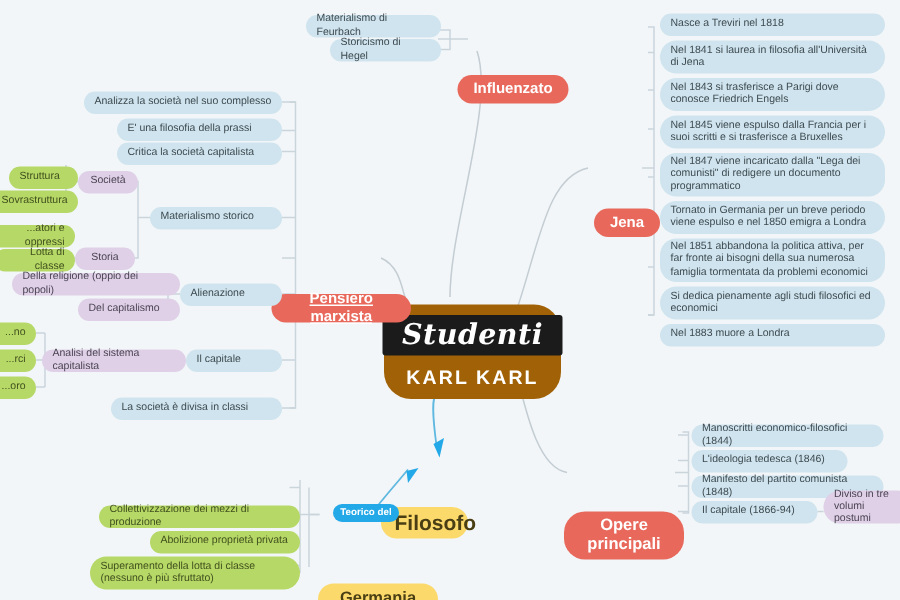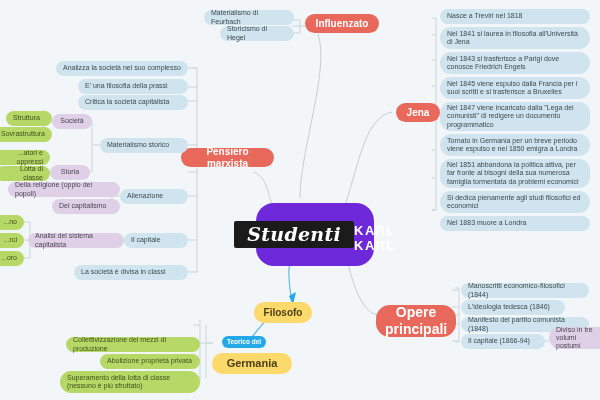--- a/index.html
+++ b/index.html
@@ -20,23 +20,23 @@
   }
   .node span{display:block;width:100%;}
 
   
   .n-blue   {background:#cfe4ee;color:#3e4a50;}
   .n-purple {background:#dfd0e8;color:#4a4452;}
   .n-green  {background:#b6d866;color:#41501e;}
   .n-red    {background:#e8695c;color:#ffffff;font-weight:bold;border-radius:14px;justify-content:center;text-align:center;}
   .n-yellow {background:#fbd96b;color:#4a3f14;font-weight:bold;border-radius:14px;justify-content:center;text-align:center;}
   .n-cyan   {background:#24a9e8;color:#ffffff;font-weight:bold;border-radius:6px;justify-content:center;text-align:center;}
-  .n-center {background:#6d28d9;border-radius:18px;flex-direction:row;justify-content:center;align-items:center;}
-
-  .pad{padding:4px 9px;}
+  .n-center {background:#a16207;border-radius:18px;flex-direction:column;justify-content:center;align-items:center;}
+
+  .pad{padding:4px 9px;margin-top:36px;}
   .pad-sm{padding:3px 7px;}
 
   .logo{
     background:#1b1b1b;color:#ffffff;
     font-family:"DejaVu Serif",serif;
     font-style:italic;font-weight:bold;
     font-size:19px;letter-spacing:.3px;
     padding:2px 13px 3px 13px;
     border-radius:2px;
   }
@@ -153,21 +153,21 @@
   <div class="node n-blue pad-sm" style="left:440px;top:159px;width:150px;height:29px;font-size:7px;">
     <span>Nel 1851 abbandona la politica attiva, per far fronte ai bisogni della sua numerosa famiglia tormentata da problemi economici</span>
   </div>
   <div class="node n-blue pad-sm" style="left:440px;top:191px;width:150px;height:22px;font-size:7px;">
     <span>Si dedica pienamente agli studi filosofici ed economici</span>
   </div>
   <div class="node n-blue pad-sm" style="left:440px;top:216px;width:150px;height:15px;font-size:7px;">
     <span>Nel 1883 muore a Londra</span>
   </div>
 
-  <div class="node n-red pad" style="left:181px;top:148px;width:93px;height:19px;font-size:10px;">
+  <div class="node n-red pad" style="left:181px;top:160px;width:93px;height:19px;font-size:10px;text-decoration:underline;">
     <span>Pensiero marxista</span>
   </div>
 
   <div class="node n-blue pad-sm" style="left:56px;top:61px;width:132px;height:15px;font-size:7px;">
     <span>Analizza la società nel suo complesso</span>
   </div>
   <div class="node n-blue pad-sm" style="left:78px;top:79px;width:110px;height:15px;font-size:7px;">
     <span>E' una filosofia della prassi</span>
   </div>
   <div class="node n-blue pad-sm" style="left:78px;top:95px;width:110px;height:15px;font-size:7px;">
@@ -221,41 +221,41 @@
   <div class="node n-green pad-sm" style="left:-14px;top:215px;width:38px;height:15px;font-size:7px;">
     <span style="text-align:right;">...no</span>
   </div>
   <div class="node n-green pad-sm" style="left:-14px;top:233px;width:38px;height:15px;font-size:7px;">
     <span style="text-align:right;">...rci</span>
   </div>
   <div class="node n-green pad-sm" style="left:-14px;top:251px;width:38px;height:15px;font-size:7px;">
     <span style="text-align:right;">...oro</span>
   </div>
 
-  <div class="node n-yellow pad" style="left:254px;top:302px;width:58px;height:21px;font-size:10px;">
+  <div class="node n-yellow pad" style="left:254px;top:302px;width:58px;height:21px;font-size:14px;">
     <span>Filosofo</span>
   </div>
 
   <div class="node n-cyan" style="left:222px;top:336px;width:44px;height:12px;font-size:6.5px;">
     <span>Teorico del</span>
   </div>
   <div class="node n-yellow pad" style="left:212px;top:353px;width:80px;height:21px;font-size:11px;">
     <span>Germania</span>
   </div>
   <div class="node n-green pad-sm" style="left:66px;top:337px;width:134px;height:15px;font-size:7px;">
     <span>Collettivizzazione dei mezzi di produzione</span>
   </div>
   <div class="node n-green pad-sm" style="left:100px;top:354px;width:100px;height:15px;font-size:7px;">
     <span>Abolizione  proprietà privata</span>
   </div>
   <div class="node n-green pad-sm" style="left:60px;top:371px;width:140px;height:22px;font-size:7px;">
     <span>Superamento della lotta di classe (nessuno è più sfruttato)</span>
   </div>
 
-  <div class="node n-red pad" style="left:376px;top:305px;width:80px;height:32px;font-size:14px;justify-content:center;">
+  <div class="node n-red pad" style="left:376px;top:305px;width:80px;height:32px;font-size:11px;justify-content:center;">
     <span>Opere principali</span>
   </div>
   <div class="node n-blue pad-sm" style="left:461px;top:283px;width:128px;height:15px;font-size:7px;">
     <span>Manoscritti economico-filosofici (1844)</span>
   </div>
   <div class="node n-blue pad-sm" style="left:461px;top:300px;width:104px;height:15px;font-size:7px;">
     <span>L'ideologia tedesca (1846)</span>
   </div>
   <div class="node n-blue pad-sm" style="left:461px;top:317px;width:128px;height:15px;font-size:7px;">
     <span>Manifesto del partito comunista (1848)</span>

